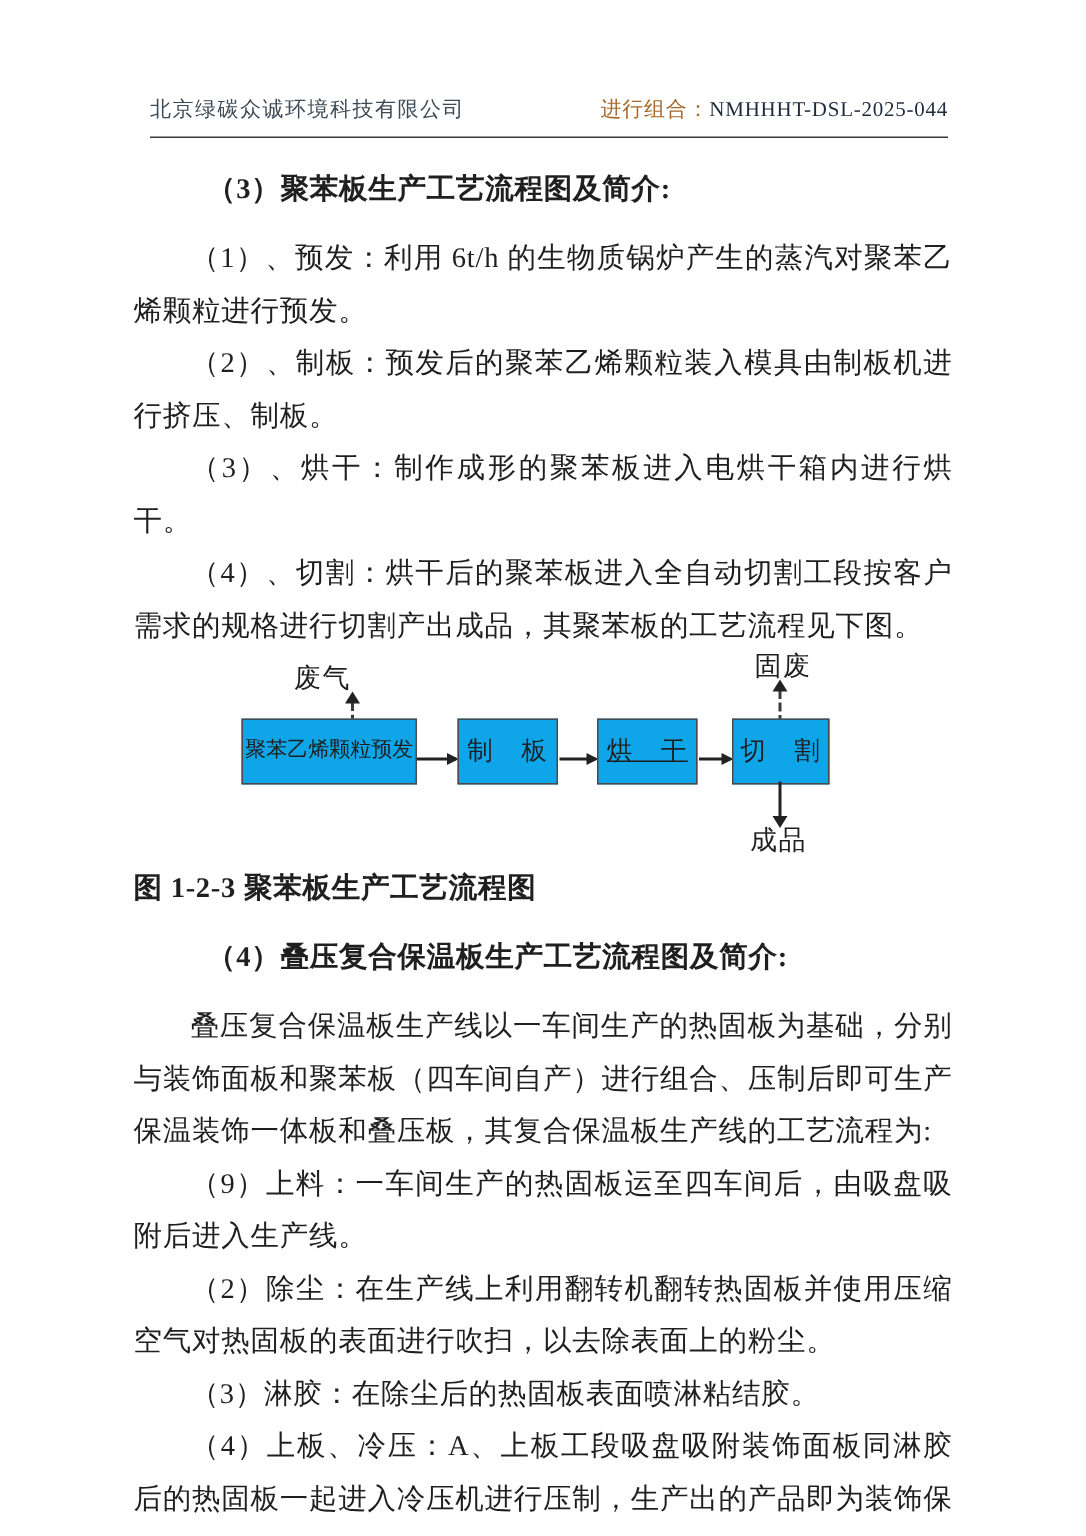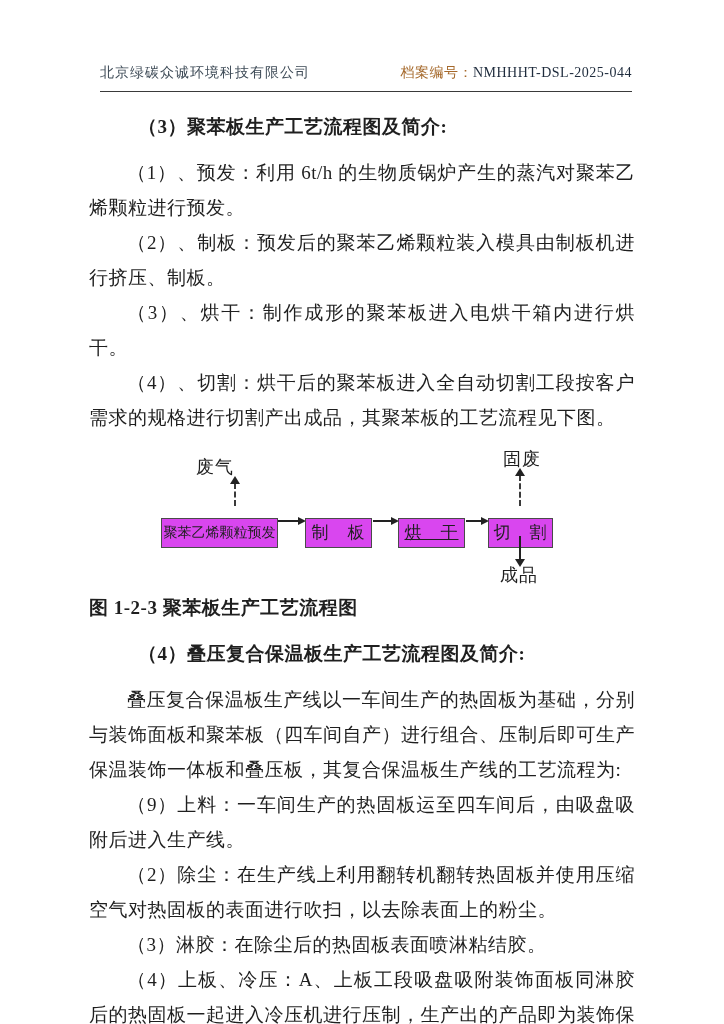--- a/index.html
+++ b/index.html
@@ -17,25 +17,25 @@
   .company{color:#3d4a56;}
   .file-no{white-space:nowrap;letter-spacing:0.5px;}
   .file-label{color:#a5682a;}
   .file-value{color:#1e2b3c;font-family:"Liberation Serif","DejaVu Serif",serif;}
   
   .content{margin:17px 89px 0 89px;font-size:19px;line-height:35px;text-align:justify;}
   .content p{margin:0;text-indent:2em;letter-spacing:0.5px;}
   .content h3{margin:11px;font-size:19px;line-height:35px;font-weight:bold;text-indent:2em;letter-spacing:0.5px;}
   .caption{font-weight:bold;text-align:left;text-indent:0 !important;line-height:35px;font-size:19px;}
   
-  .diagram{position:relative;height:140px;font-size:18px;line-height:22px;margin-top:15px;}
+  .diagram{position:relative;height:140px;font-size:18px;line-height:22px;}
   .flow-box{
     position:absolute;box-sizing:border-box;border:1px solid #4a4a4a;
     display:flex;align-items:center;justify-content:center;
-    height:30px;top:68px;font-size:17px;letter-spacing:1px;background:#d946ef;text-indent:0;
+    height:44px;top:44px;font-size:17px;letter-spacing:1px;background:#0ea5e9;text-indent:0;
   }
   .box1{left:72px;width:117px;font-size:14px;letter-spacing:0;}
   .box2{left:216px;width:67px;}
   .box3{left:309px;width:67px;text-decoration:underline;}
   .box4{left:399px;width:65px;}
   .dlabel{position:absolute;letter-spacing:1px;}
   .lbl-wg{left:107px;top:6px;}
   .lbl-sw{left:414px;top:-2px;}
   .lbl-pr{left:411px;top:114px;}
   .arr{position:absolute;height:2px;background:#222;top:70px;}
@@ -56,21 +56,21 @@
   .page-number{position:absolute;left:0;right:0;bottom:62px;text-align:center;font-size:15px;color:#222;}
 </style>
 </head>
 <body>
 
 <div class="page">
 
   <div class="header">
     <span class="company">北京绿碳众诚环境科技有限公司</span>
     <span class="file-no">
-      <span class="file-label">档案编号：</span><span class="file-value">NMHHHT-DSL-2025-044</span>
+      <span class="file-label">进行组合：</span><span class="file-value">NMHHHT-DSL-2025-044</span>
     </span>
   </div>
 
   <div class="content">
 
     <h3>（3）聚苯板生产工艺流程图及简介:</h3>
     <p>（1）、预发：利用 6t/h 的生物质锅炉产生的蒸汽对聚苯乙烯颗粒进行预发。</p>
     <p>（2）、制板：预发后的聚苯乙烯颗粒装入模具由制板机进行挤压、制板。</p>
     <p>（3）、烘干：制作成形的聚苯板进入电烘干箱内进行烘干。</p>
     <p>（4）、切割：烘干后的聚苯板进入全自动切割工段按客户需求的规格进行切割产出成品，其聚苯板的工艺流程见下图。</p>

